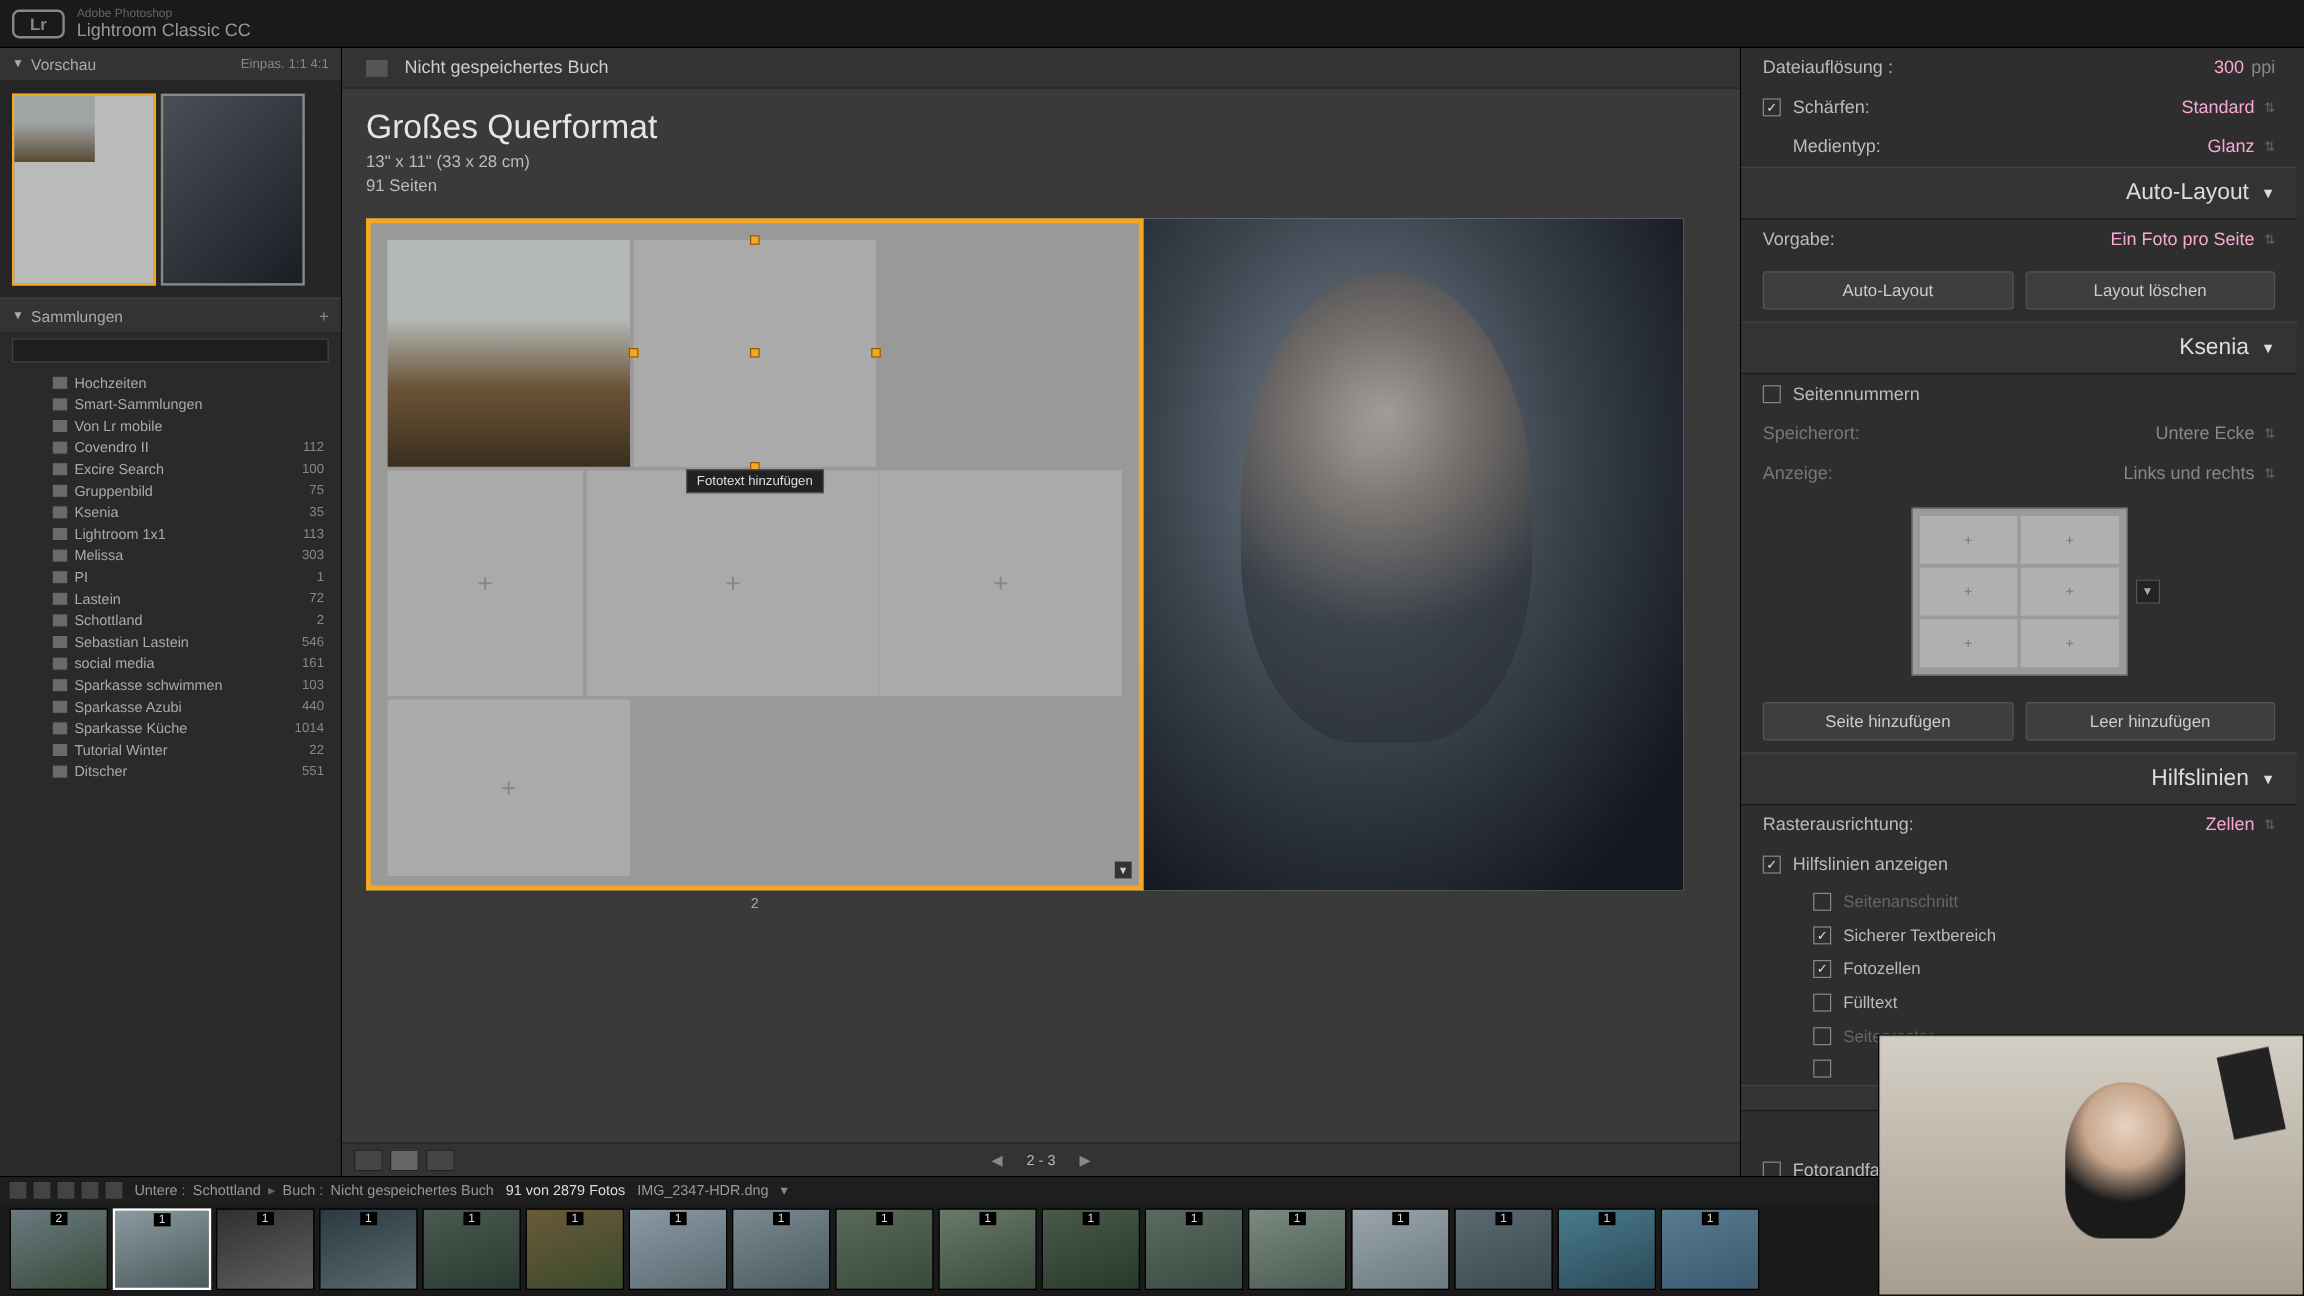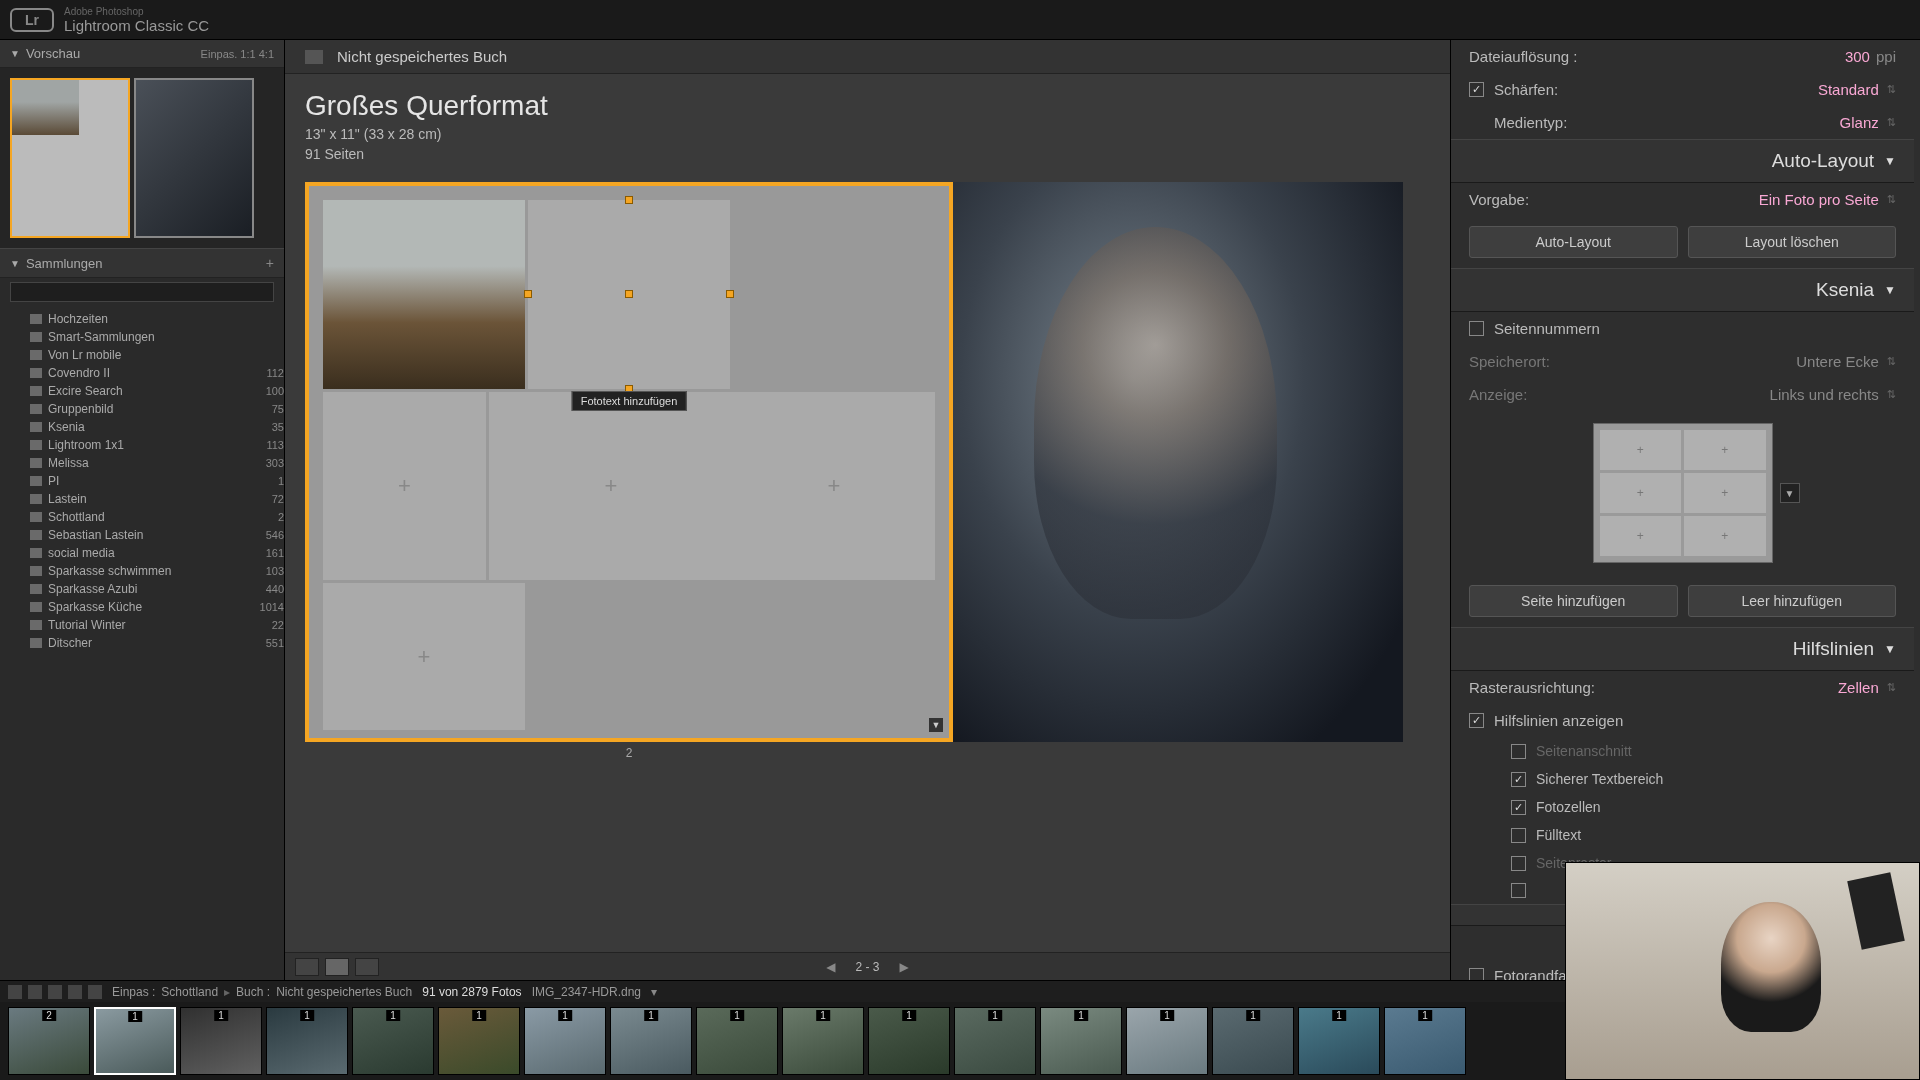--- a/index.html
+++ b/index.html
@@ -18,21 +18,21 @@
 .preview-thumb{width:120px;height:160px;border:2px solid transparent;background:#888;position:relative}
 .preview-thumb.sel{border-color:#f5a623}
 .preview-left-inner{width:100%;height:100%;background:#bbb;position:relative}
 .plt-img{position:absolute;top:0;left:0;width:58%;height:35%;background:linear-gradient(180deg,#a0a5a4 40%,#5a4a36)}
 .preview-right-img{width:100%;height:100%;background:linear-gradient(135deg,#4a5058,#1a1e24)}
 
 .collections-header{background:#333;padding:6px 10px;display:flex;align-items:center;font-size:13px;color:#aaa;border-bottom:1px solid #222;border-top:1px solid #444}
 .collections-header .tri{margin-right:6px;font-size:10px}
 .plus-btn{margin-left:auto;color:#888;font-size:14px}
 .collections-search{height:20px;background:#1e1e1e;margin:4px 10px;border:1px solid #444}
-.collections-list{flex:1;overflow:auto;padding:4px 0}
+.collections-list{flex:1;overflow:auto;padding:4px 14px}
 .coll-item{display:flex;align-items:center;padding:2px 0 2px 30px;font-size:12px;color:#aaa}
 .coll-item .ico{width:12px;height:10px;background:#6a6a6a;margin-right:6px}
 .coll-item .cnt{margin-left:auto;color:#888;font-size:11px}
 
 .center{flex:1;background:#3a3a3a;display:flex;flex-direction:column;position:relative}
 .book-header{padding:8px 20px;background:#333;border-bottom:1px solid #222;display:flex;align-items:center;gap:14px}
 .book-icon{width:18px;height:14px;background:#555}
 .book-title{font-size:15px;color:#ccc}
 .format-block{padding:16px 20px 10px;background:#3a3a3a}
 .format-title{font-size:28px;color:#e5e5e5;font-weight:300}
@@ -434,21 +434,21 @@
 
 <div class="filmstrip-bar">
   <div class="fs-icons">
     <div class="fs-icon"></div>
     <div class="fs-icon"></div>
     <div class="fs-icon"></div>
     <div class="fs-icon"></div>
     <div class="fs-icon"></div>
   </div>
   <div class="fs-crumb">
-    <span>Einpas :</span>
+    <span>Untere :</span>
     <span>Schottland</span>
     <span class="sep">▸</span>
     <span>Buch :</span>
     <span>Nicht gespeichertes Buch</span>
   </div>
   <div style="color:#ddd;font-weight:500">91 von 2879 Fotos</div>
   <div>IMG_2347-HDR.dng</div>
   <span style="color:#888">▾</span>
 </div>
 

